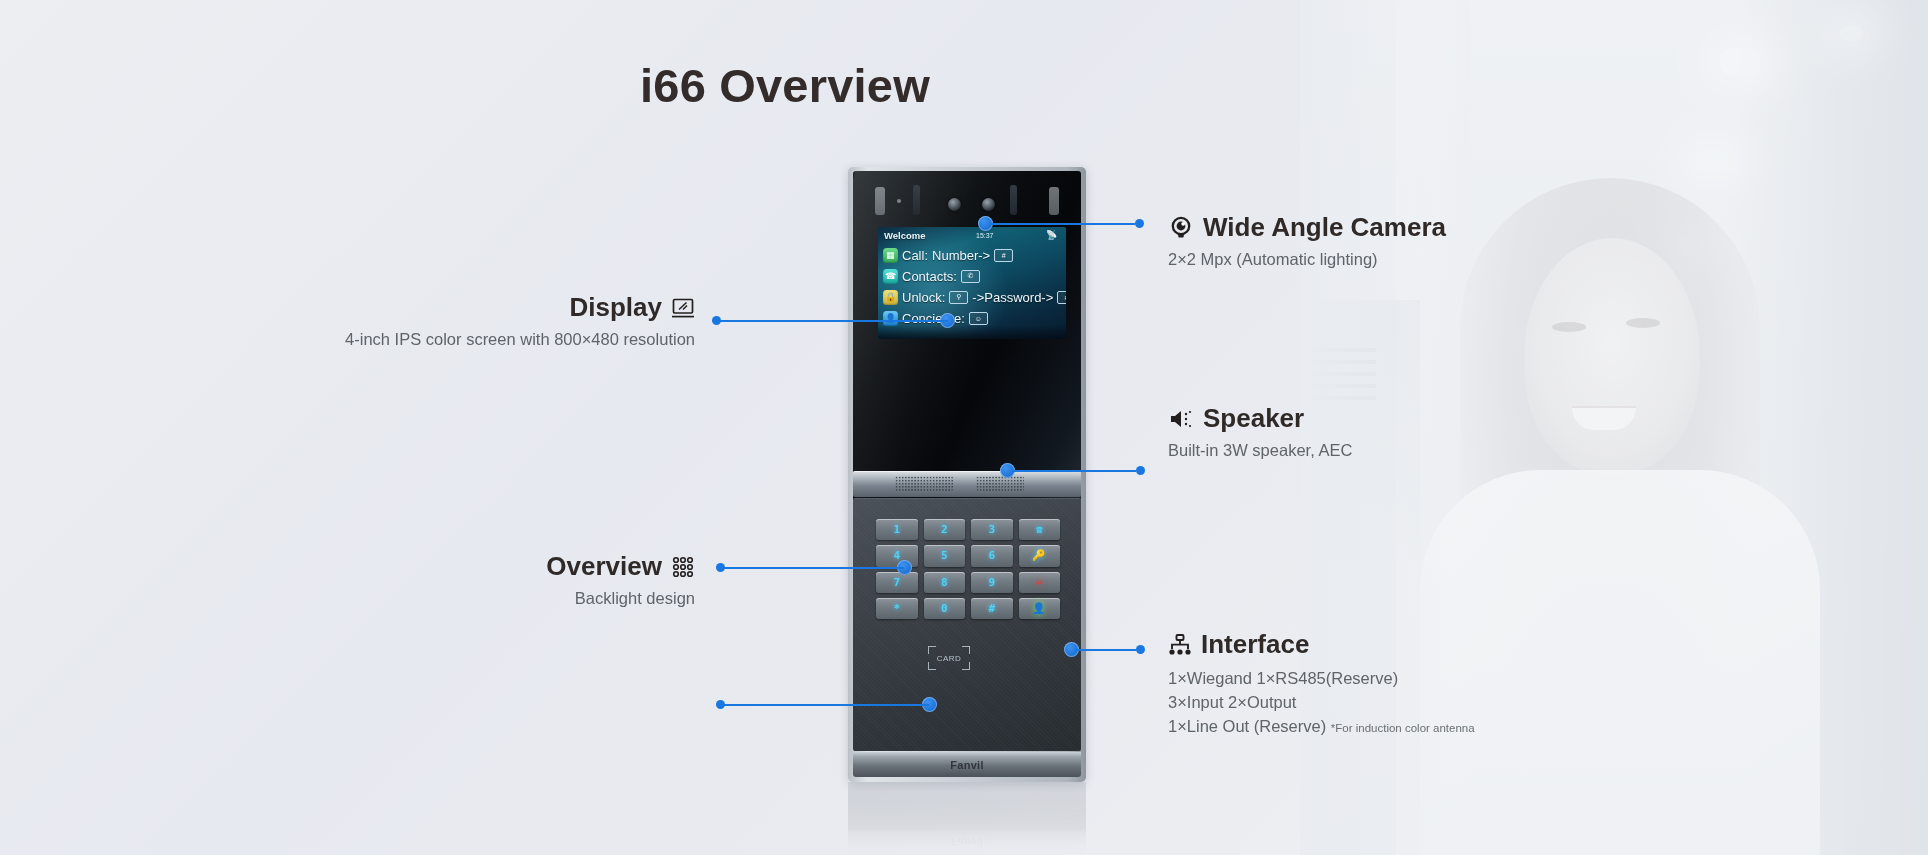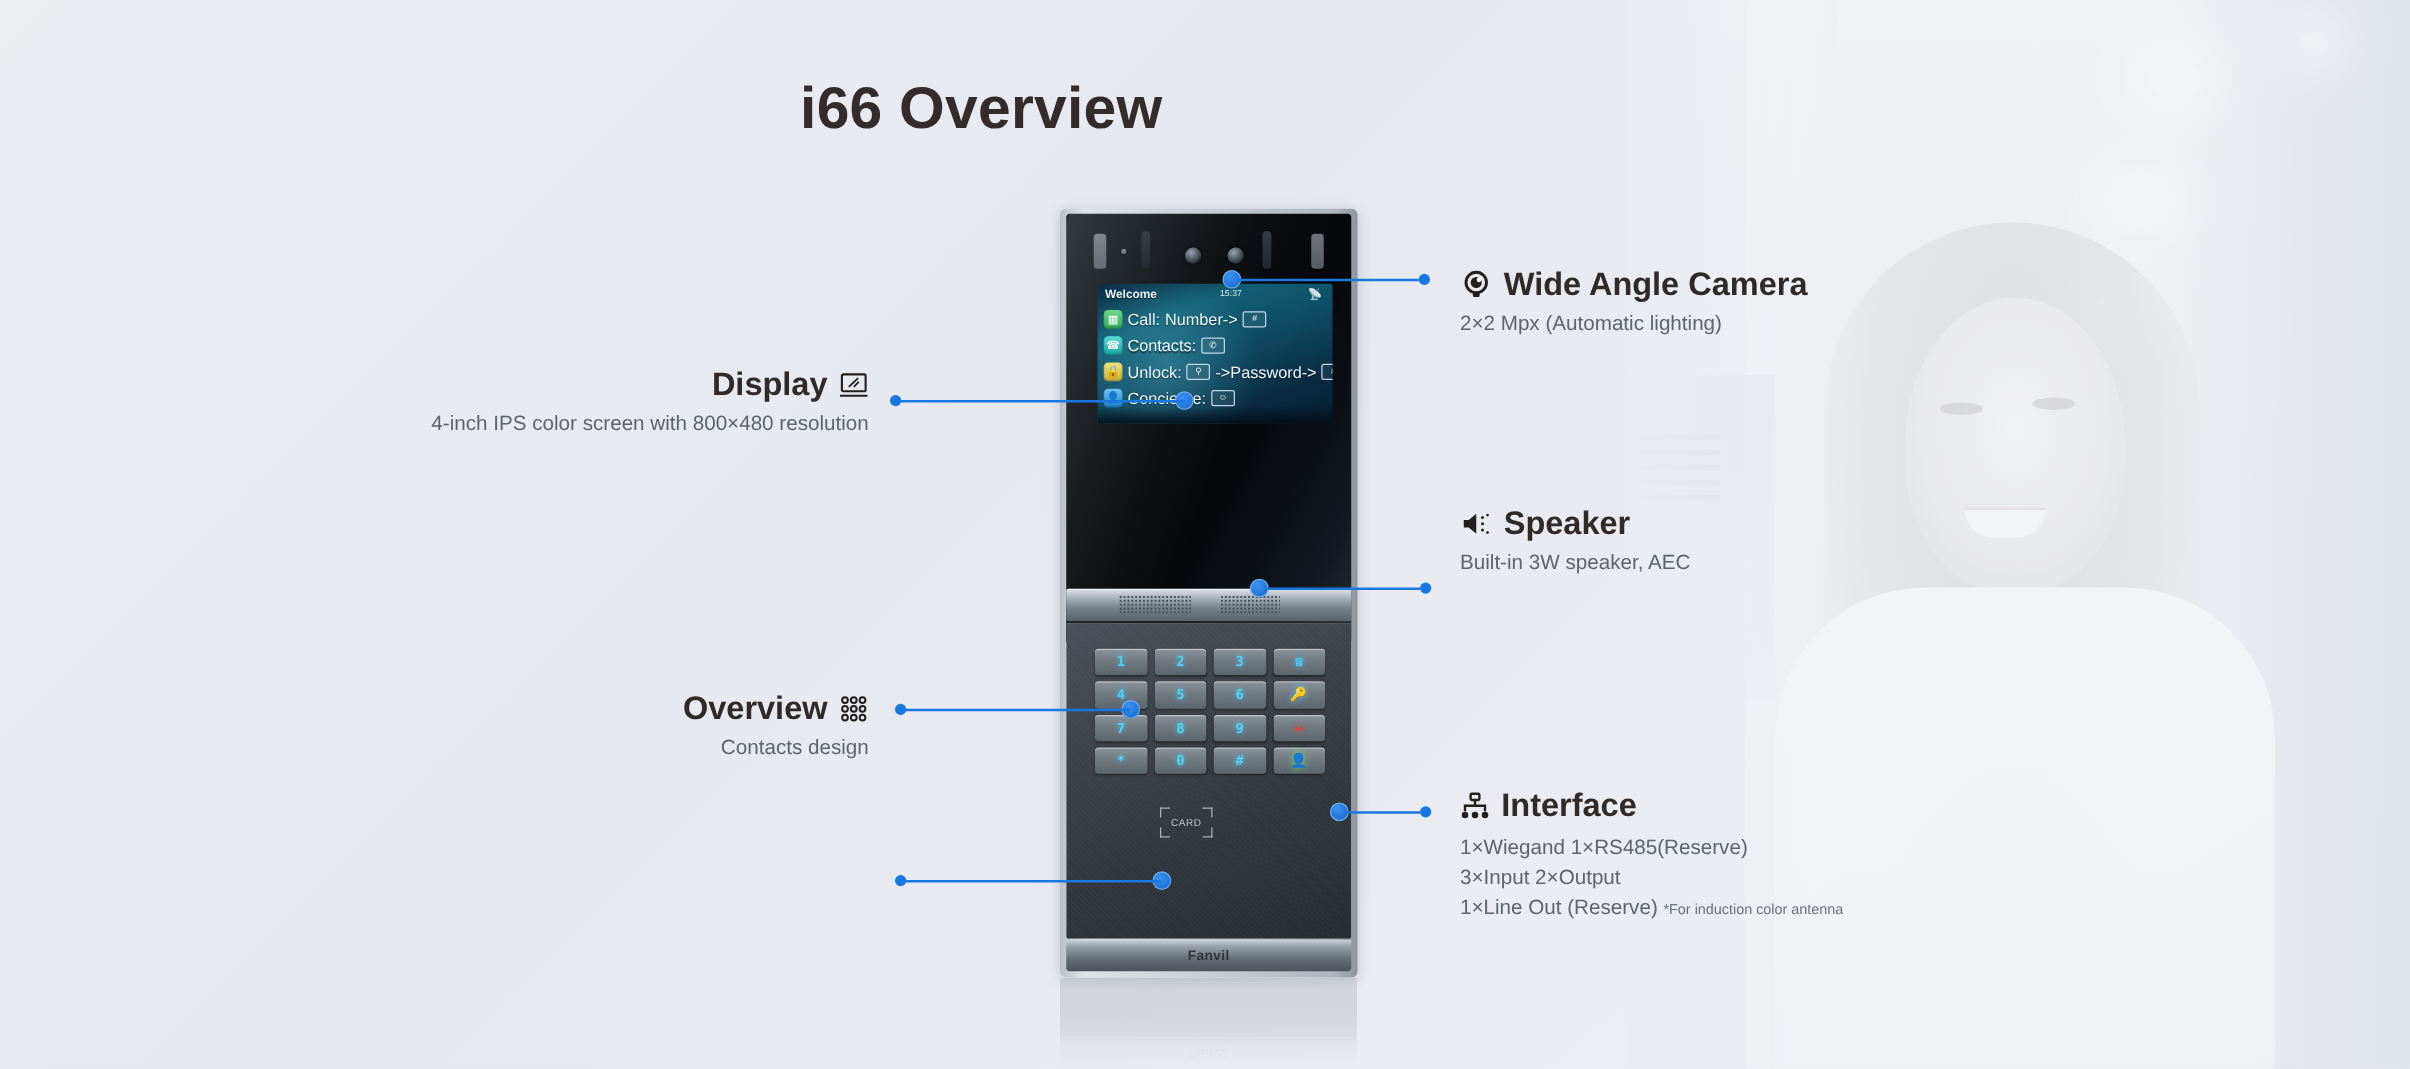--- a/index.html
+++ b/index.html
@@ -393,17 +393,17 @@
             <circle cx="5" cy="12" r="2.3"></circle>
               <circle cx="12" cy="12" r="2.3"></circle>
               <circle cx="19" cy="12" r="2.3"></circle>
             <circle cx="5" cy="19" r="2.3"></circle>
               <circle cx="12" cy="19" r="2.3"></circle>
               <circle cx="19" cy="19" r="2.3"></circle>
           </g>
         </svg>
       </span>
     </div>
-    <div class="c-sub">Contacts design</div>
+    <div class="c-sub">Backlight design</div>
   </div>
 
 
 </div>
 
 </body></html>

